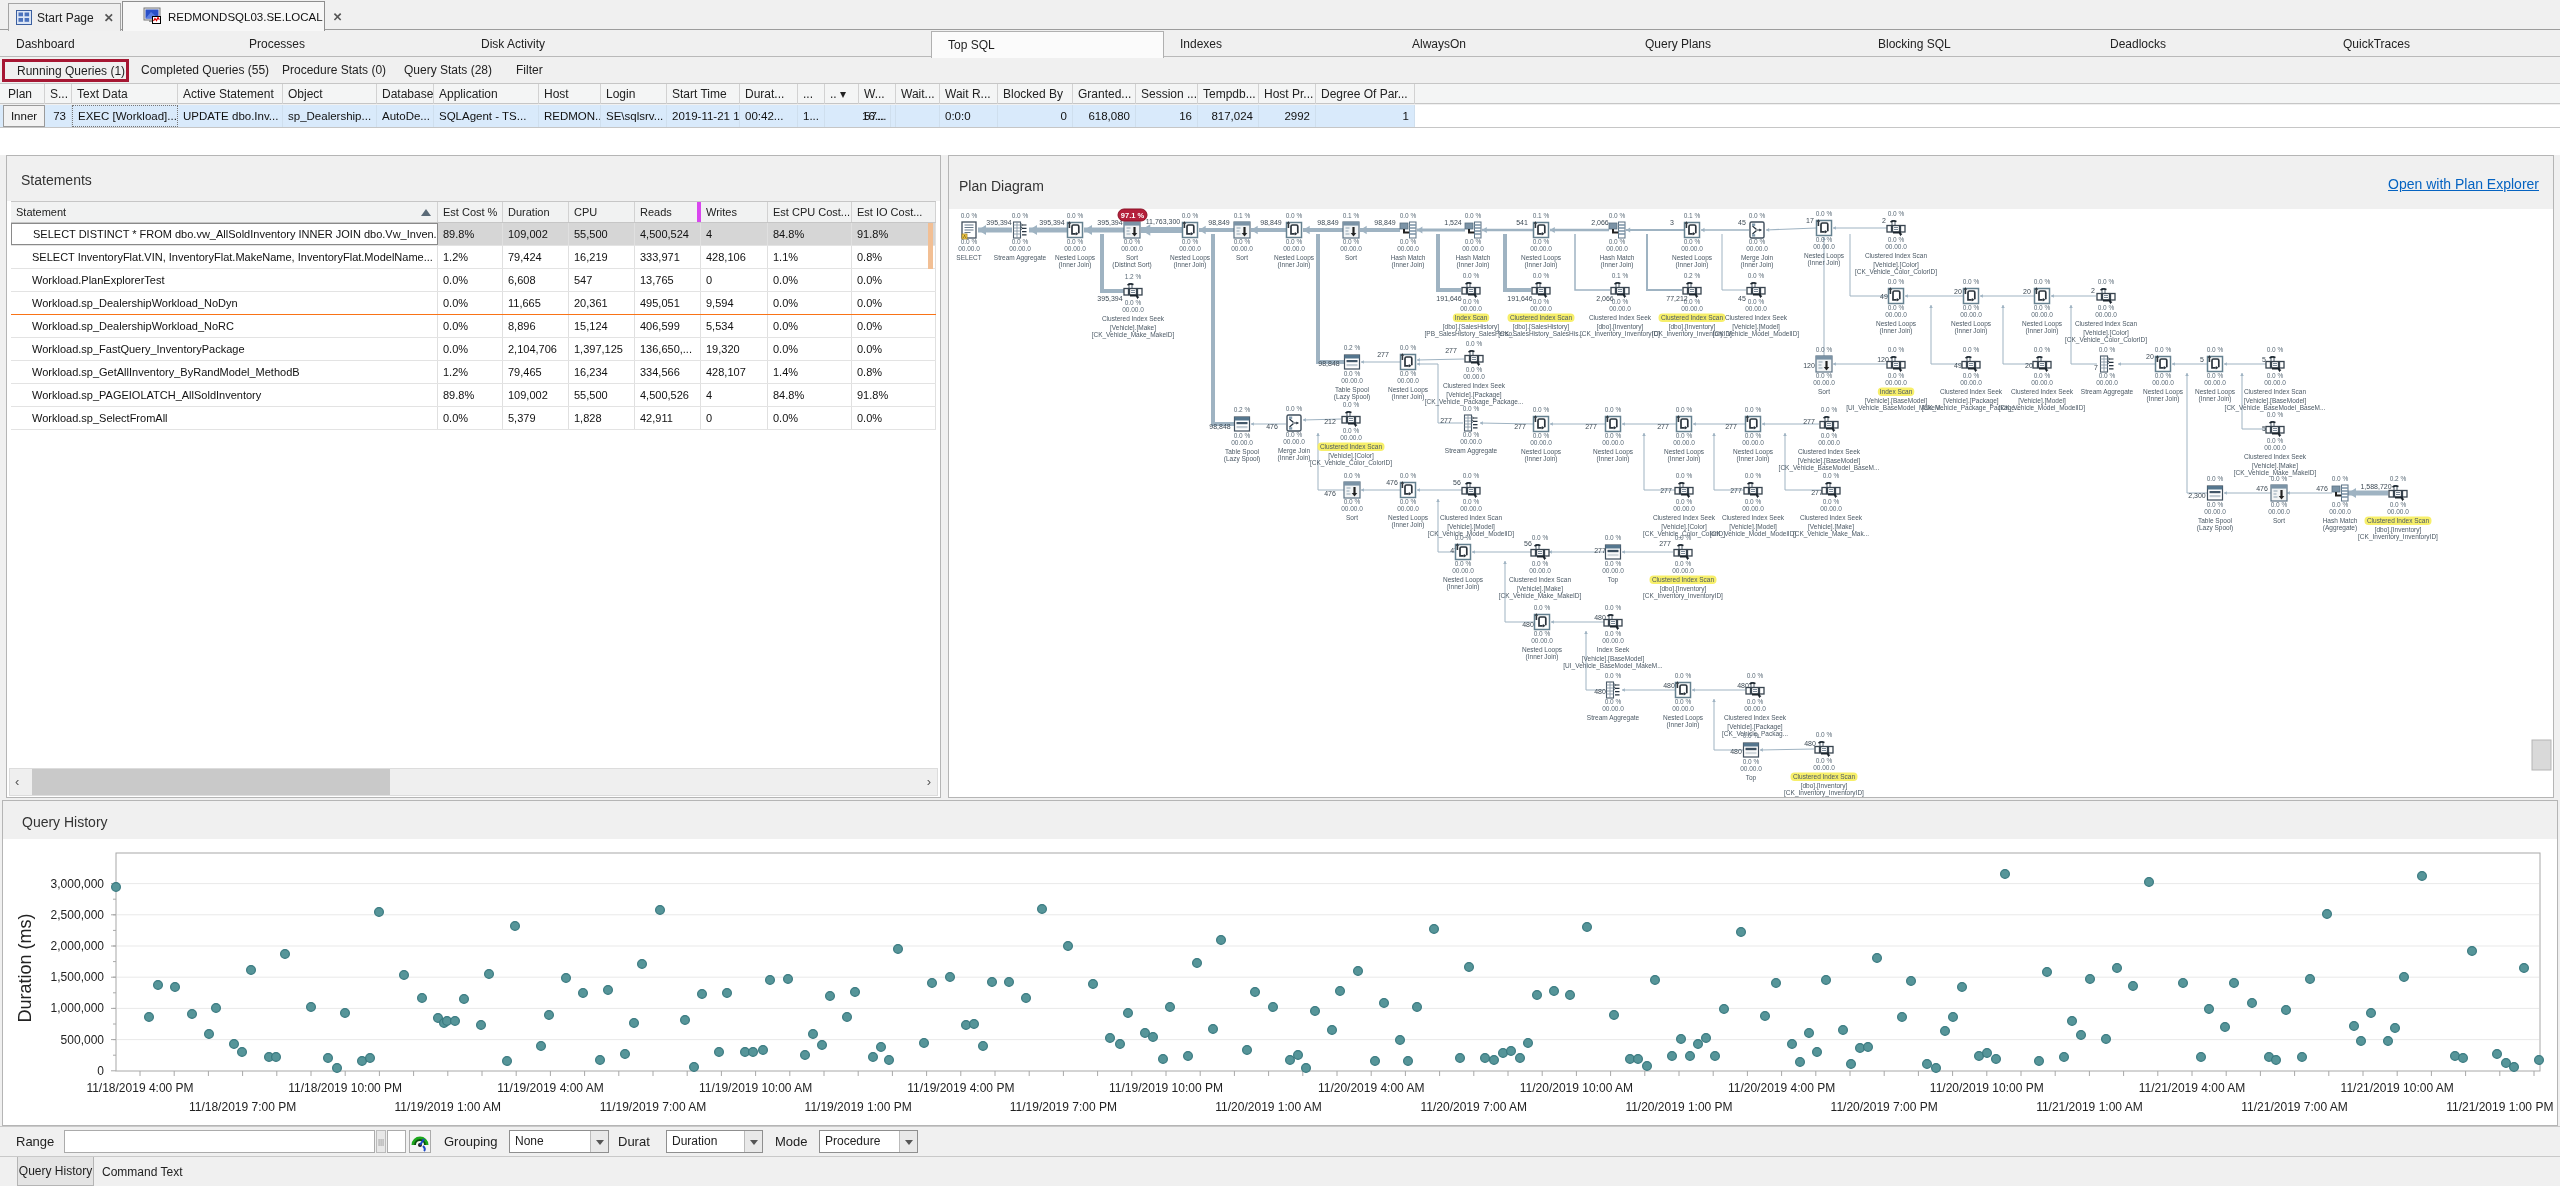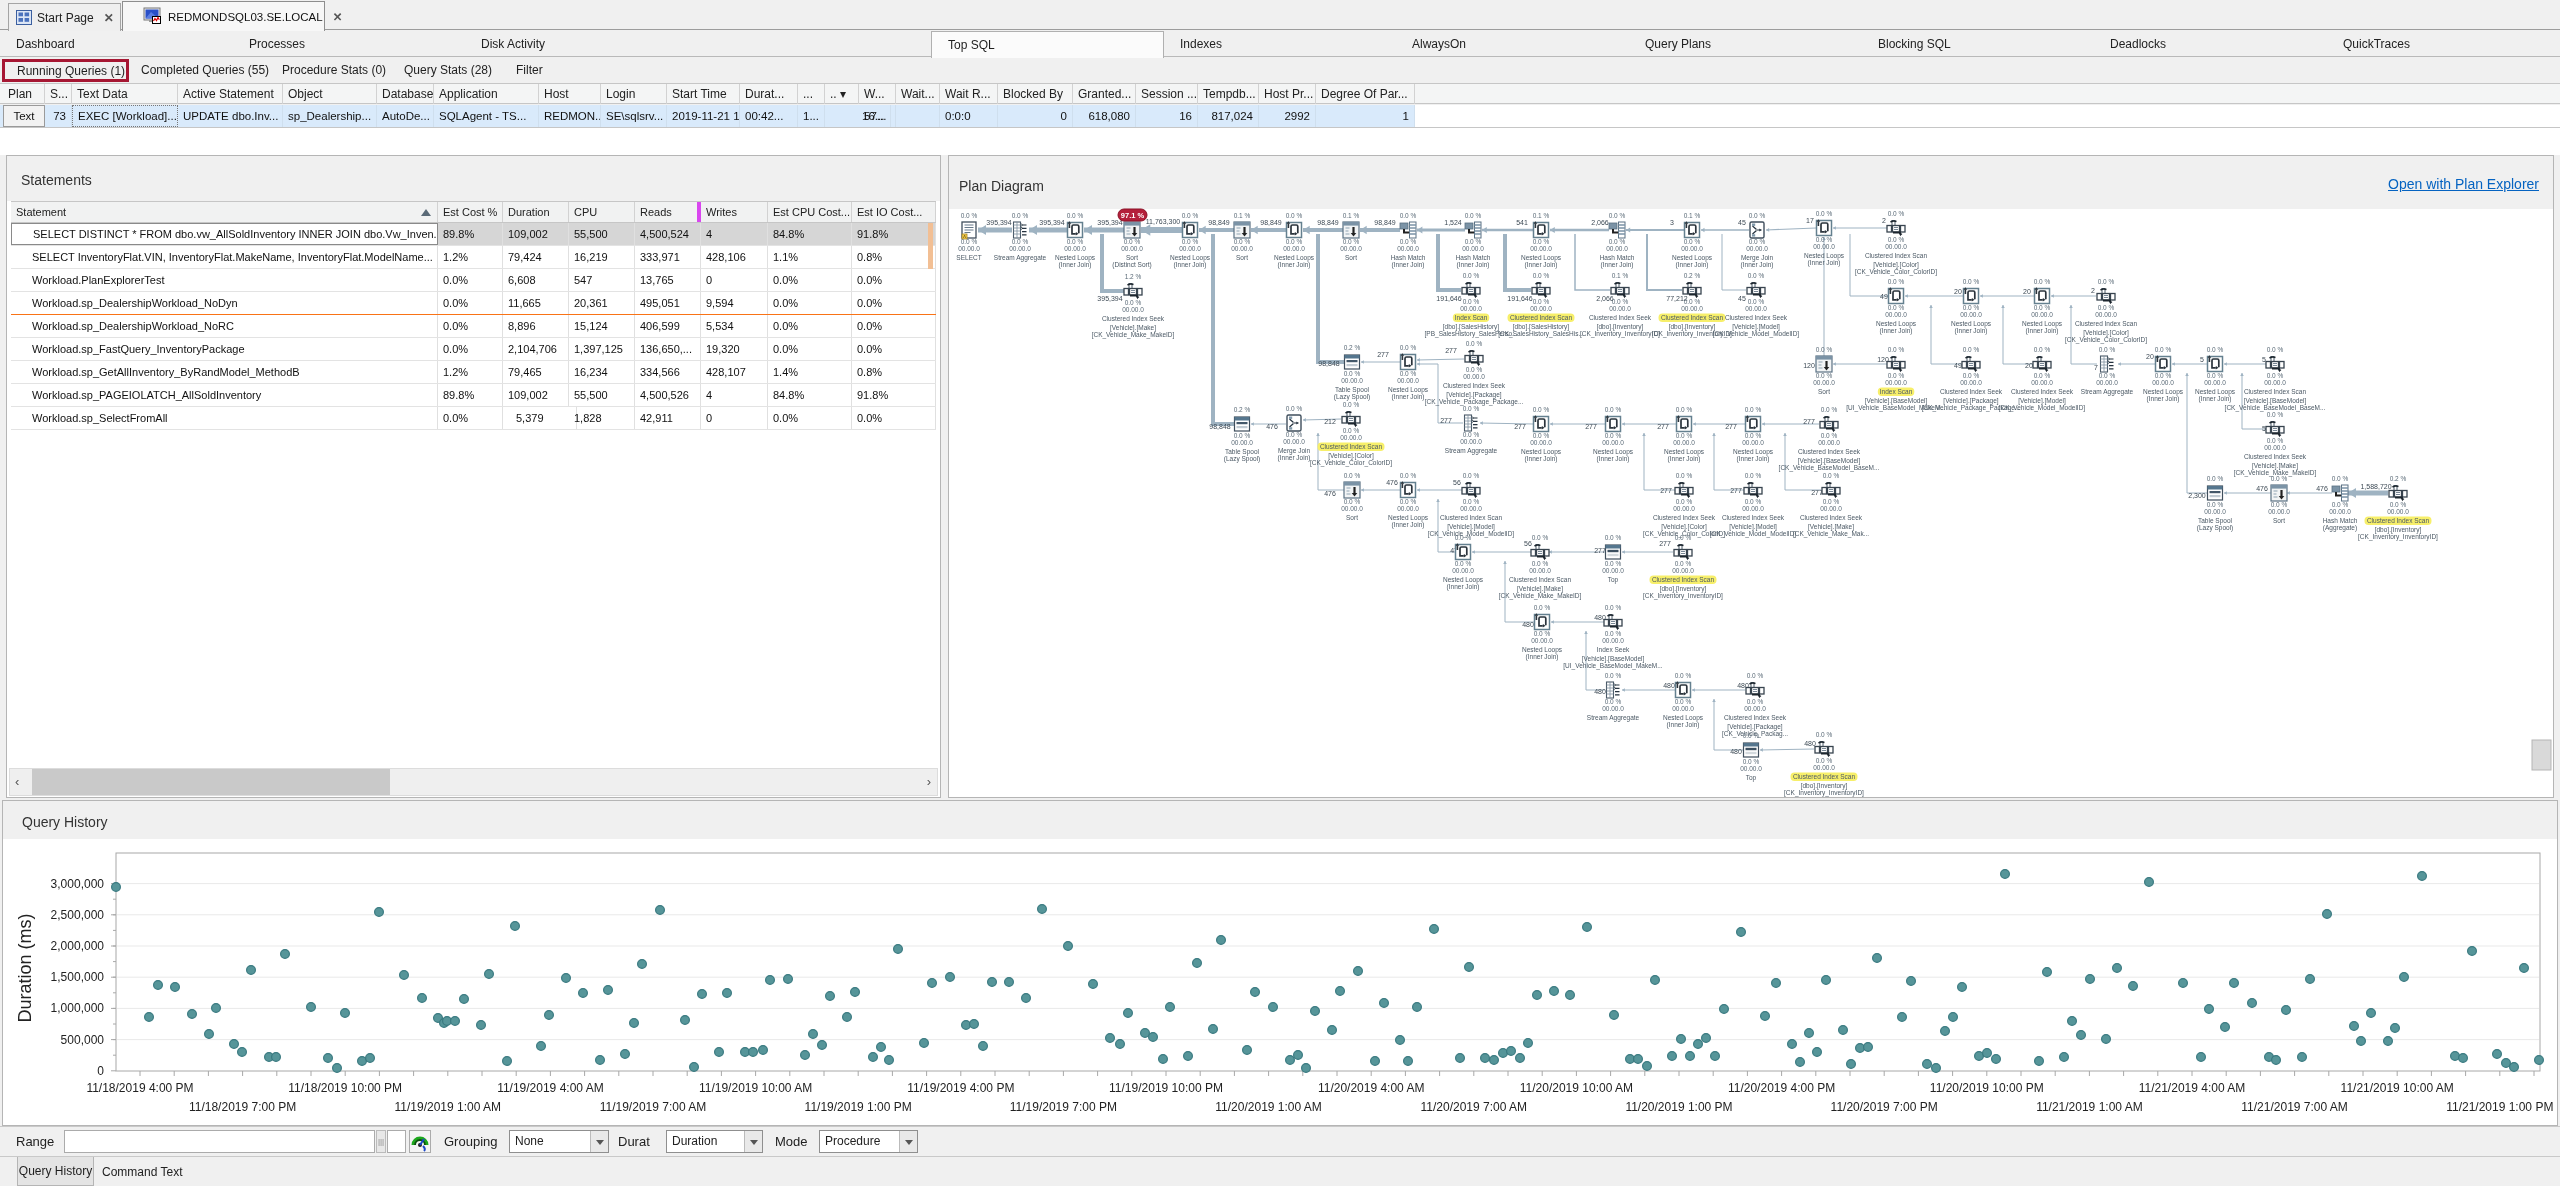--- a/index.html
+++ b/index.html
@@ -66,21 +66,21 @@
     <div class="hcell" style="left:940px;width:58px">Wait R...</div>
     <div class="hcell" style="left:998px;width:75px">Blocked By</div>
     <div class="hcell" style="left:1073px;width:63px">Granted...</div>
     <div class="hcell" style="left:1136px;width:62px">Session ...</div>
     <div class="hcell" style="left:1198px;width:61px">Tempdb...</div>
     <div class="hcell" style="left:1259px;width:57px">Host Pr...</div>
     <div class="hcell" style="left:1316px;width:99px">Degree Of Par...</div>
   </div>
 <div class="abs" style="left:0;top:105px;width:2560px;height:23px;background:#fff;border-bottom:1px solid #c6c6c6">
     <div class="abs" style="left:0;top:0;width:1415px;height:22px;background:#d9eafb"></div>
-    <div class="dcell" style="left:3px;width:42px;background:#f2f2f2;border:1px solid #9a9a9a;justify-content:center">Text</div>
+    <div class="dcell" style="left:3px;width:42px;background:#f2f2f2;border:1px solid #9a9a9a;justify-content:center">Inner</div>
     <div class="dcell num" style="left:45px;width:27px">73</div>
     <div class="dcell" style="left:72px;width:106px;border:1px dotted #777">EXEC [Workload]...</div>
     <div class="dcell" style="left:178px;width:105px">UPDATE dbo.Inv...</div>
     <div class="dcell" style="left:283px;width:94px">sp_Dealership...</div>
     <div class="dcell" style="left:377px;width:57px">AutoDe...</div>
     <div class="dcell" style="left:434px;width:105px">SQLAgent - TS...</div>
     <div class="dcell" style="left:539px;width:62px">REDMON...</div>
     <div class="dcell" style="left:601px;width:66px">SE\sqlsrv...</div>
     <div class="dcell" style="left:667px;width:73px">2019-11-21 1...</div>
     <div class="dcell" style="left:740px;width:58px">00:42...</div>
@@ -189,21 +189,21 @@
       <div class="scell" style="left:492px;width:66px;top:0;height:22px;">109,002</div>
       <div class="scell" style="left:558px;width:66px;top:0;height:22px;">55,500</div>
       <div class="scell" style="left:624px;width:66px;top:0;height:22px;">4,500,526</div>
       <div class="scell" style="left:690px;width:67px;top:0;height:22px;">4</div>
       <div class="scell" style="left:757px;width:84px;top:0;height:22px;">84.8%</div>
       <div class="scell" style="left:841px;width:84px;top:0;height:22px;">91.8%</div>
     </div>
     <div class="abs" style="left:4px;top:251px;width:925px;height:23px;background:#fff;border-bottom:1px solid #e3e3e3">
       <div class="scell" style="left:0px;width:427px;top:0;height:22px;padding-left:21px;">Workload.sp_SelectFromAll</div>
       <div class="scell" style="left:427px;width:65px;top:0;height:22px;">0.0%</div>
-      <div class="scell" style="left:492px;width:66px;top:0;height:22px;margin-left:8px;">5,379</div>
+      <div class="scell" style="left:492px;width:66px;top:0;height:22px;">5,379</div>
       <div class="scell" style="left:558px;width:66px;top:0;height:22px;">1,828</div>
       <div class="scell" style="left:624px;width:66px;top:0;height:22px;">42,911</div>
       <div class="scell" style="left:690px;width:67px;top:0;height:22px;">0</div>
       <div class="scell" style="left:757px;width:84px;top:0;height:22px;">0.0%</div>
       <div class="scell" style="left:841px;width:84px;top:0;height:22px;">0.0%</div>
     </div>
     <div class="abs" style="left:921px;top:67px;width:5px;height:46px;background:#f2bf94"></div>
     <div class="abs" style="left:2px;top:612px;width:929px;height:28px;background:#efefef;border:1px solid #dcdcdc">
       <div class="abs" style="left:5px;top:5px;color:#555;font-size:13px">‹</div>
       <div class="abs" style="left:22px;top:0px;width:358px;height:26px;background:#c9c9c9"></div>

